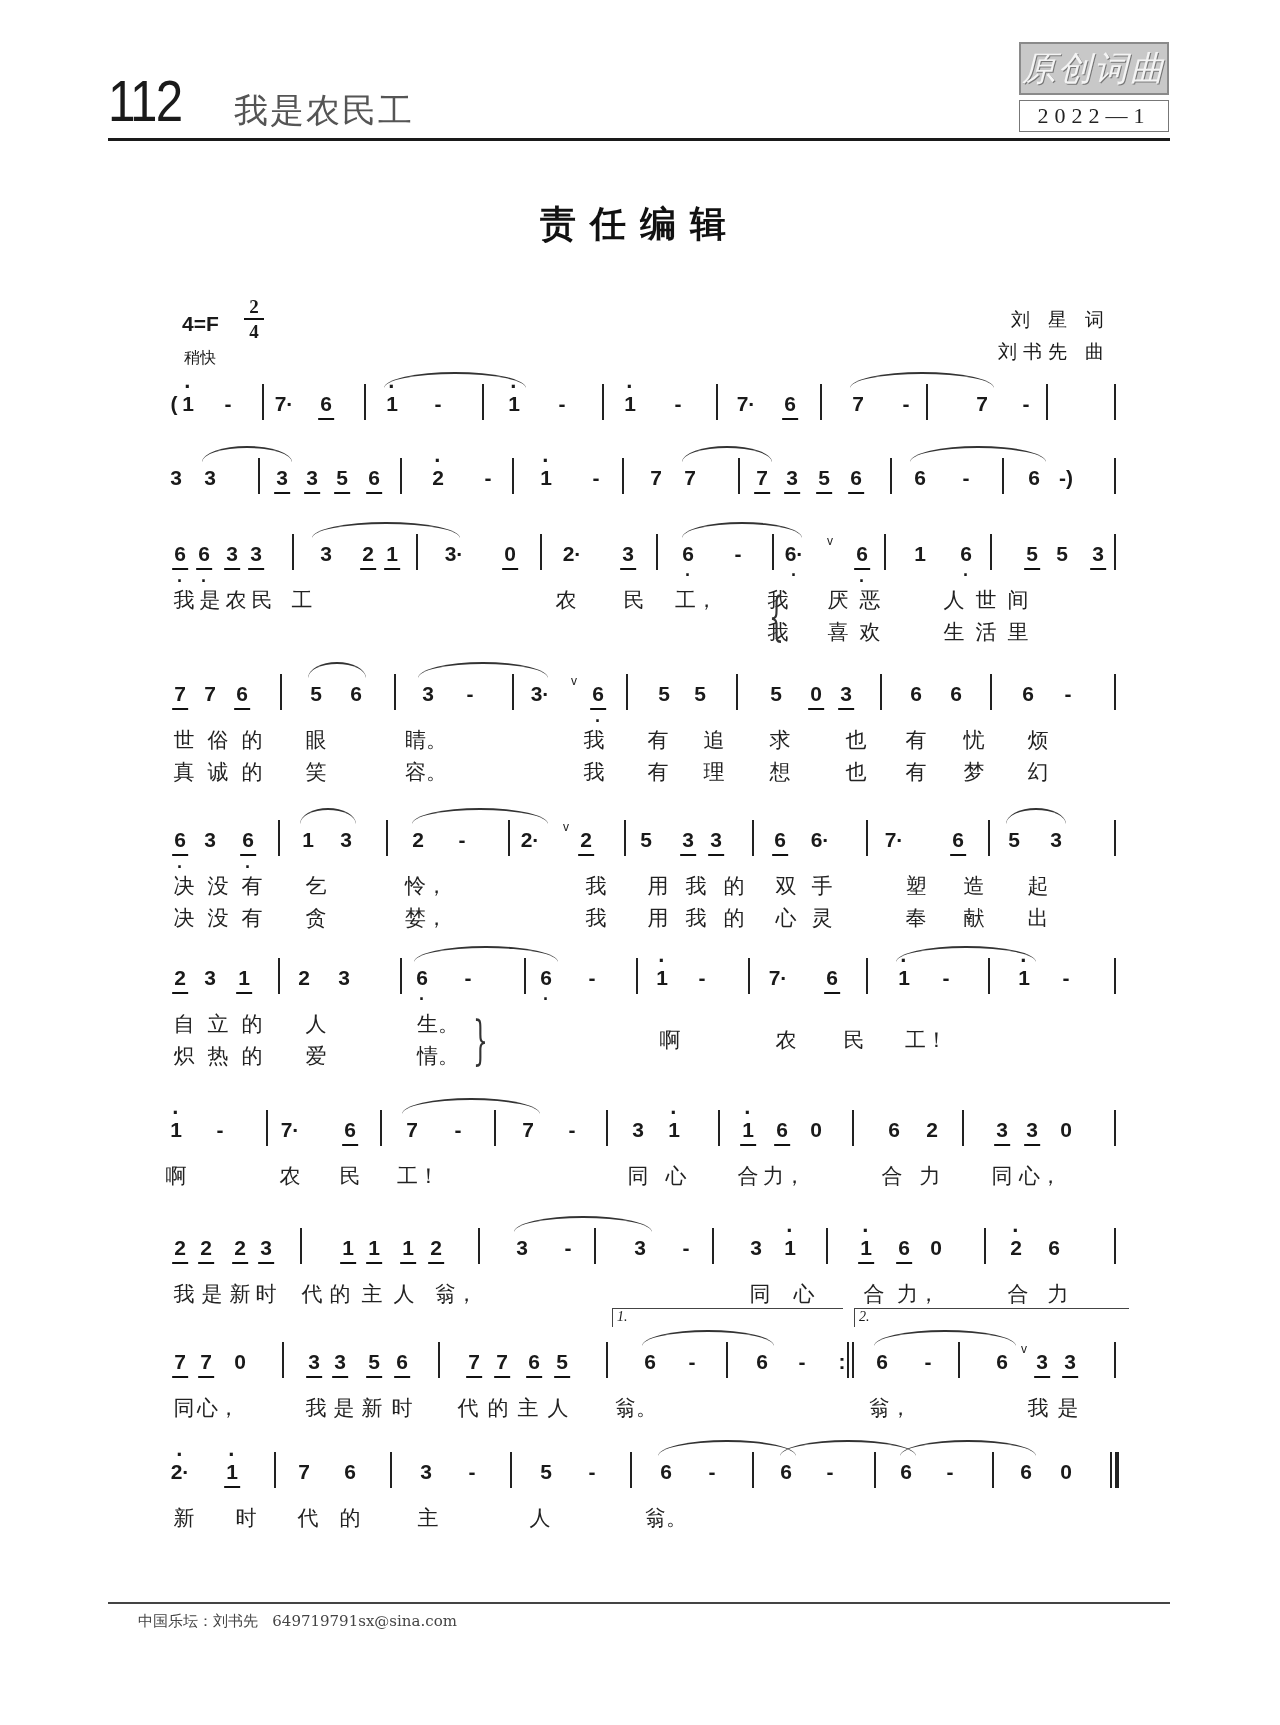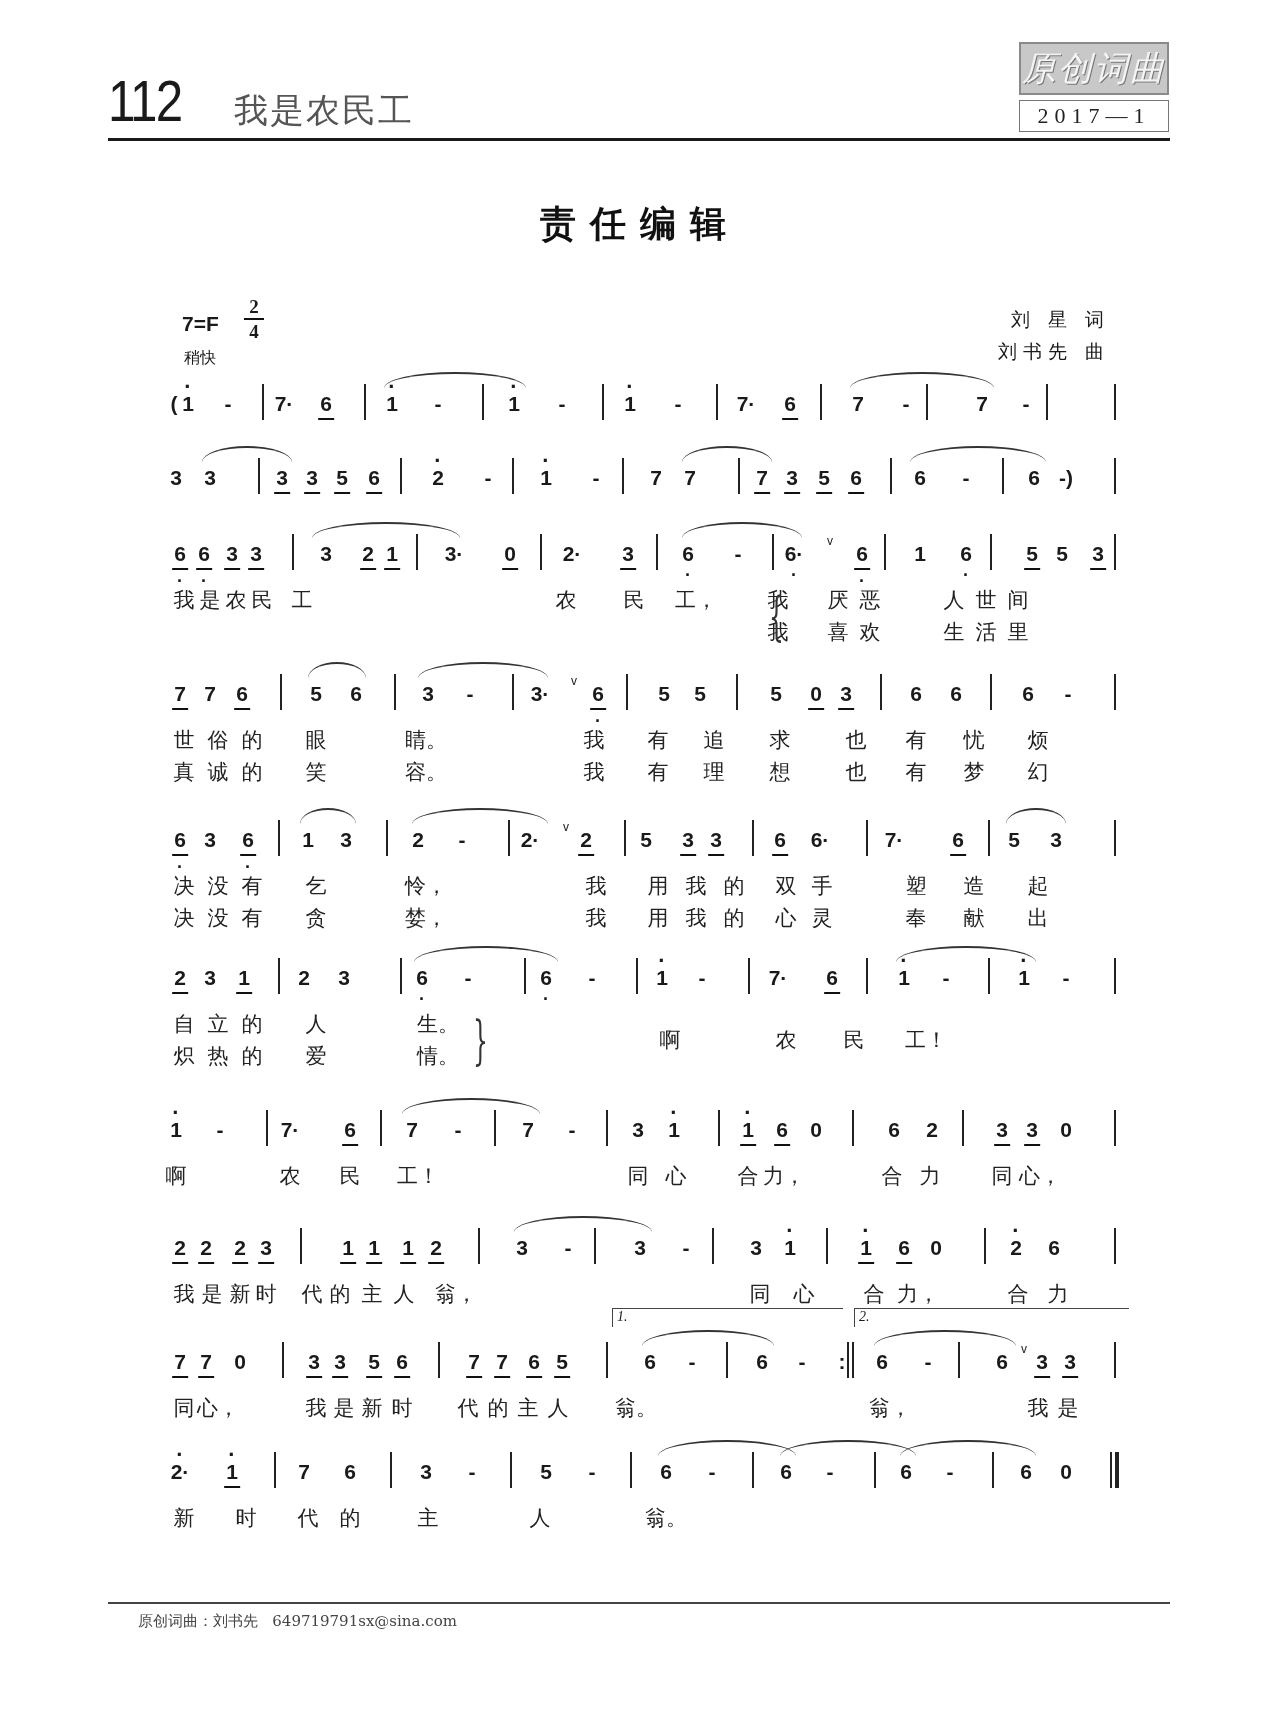--- a/index.html
+++ b/index.html
@@ -41,25 +41,25 @@
   .brace { position:absolute; font-family:"DejaVu Serif", serif; color:#333; }
   .footer-rule { left:108px; top:1602px; width:1062px; height:2px; background:#444; }
   .footer { left:138px; top:1612px; font-family:"DejaVu Serif", serif; font-size:15px; color:#444; }
 </style>
 </head>
 <body>
 
 <div class="abs pagenum">112</div>
 <div class="abs section">我是农民工</div>
 <div class="abs logo-box">原创词曲</div>
-<div class="abs issue-box">2017—1</div>
+<div class="abs issue-box">2022—1</div>
 <div class="abs header-rule"></div>
 
 <div class="abs title">责任编辑</div>
-<div class="abs key">7=F</div>
+<div class="abs key">4=F</div>
 <div class="abs timesig">
   <span>2</span>
   <span class="bar"></span>
   <span>4</span>
 </div>
 <div class="abs tempo">稍快</div>
 <div class="abs credit" style="top:307px">刘 星 词</div>
 <div class="abs credit" style="top:339px">刘书先 曲</div>
 
 <div id="score">
@@ -508,15 +508,15 @@
       <span class="lyr" style="left: 142px; top: 46px;">代</span>
       <span class="lyr" style="left: 184px; top: 46px;">的</span>
       <span class="lyr" style="left: 262px; top: 46px;">主</span>
       <span class="lyr" style="left: 374px; top: 46px;">人</span>
       <span class="lyr" style="left: 500px; top: 46px;">翁。</span>
     </div>
   </div>
 
 <div class="abs footer-rule"></div>
 <div class="abs footer">
-  <span>原创词曲：刘书先</span>&nbsp;&nbsp;
+  <span>中国乐坛：刘书先</span>&nbsp;&nbsp;
   <span>649719791sx@sina.com</span>
 </div>
 
 </body></html>

